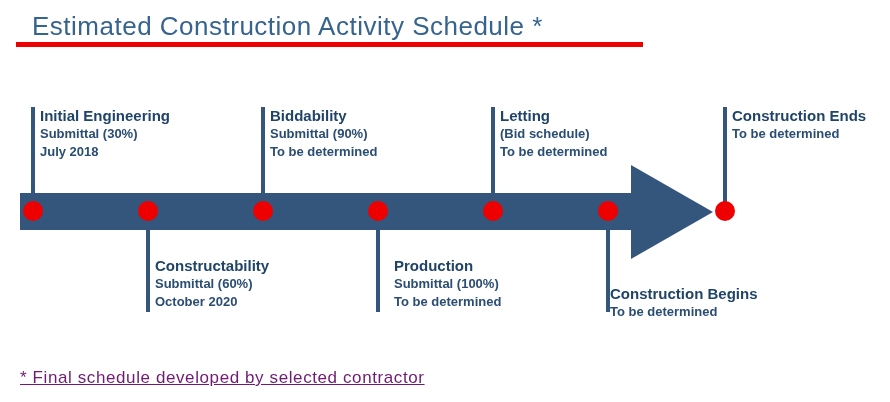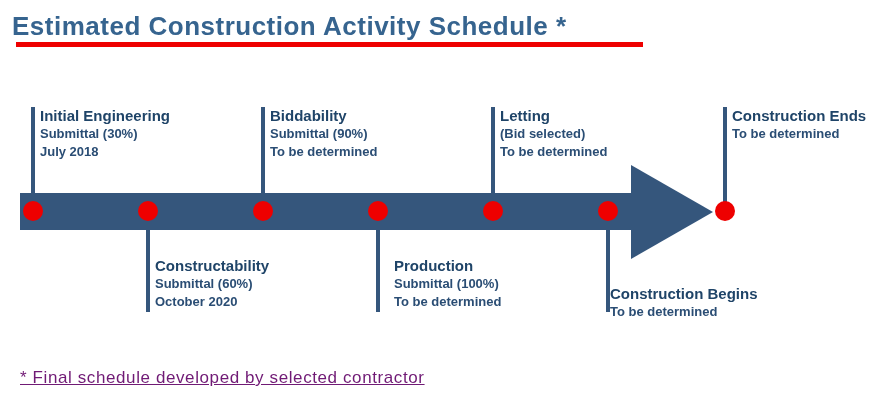--- a/index.html
+++ b/index.html
@@ -7,24 +7,24 @@
   .canvas {
     position: relative;
     width: 890px;
     height: 402px;
     background: #ffffff;
     font-family: "Liberation Sans", sans-serif;
     overflow: hidden;
   }
   .page-title {
     position: absolute;
-    left: 12px;
+    left: 32px;
     top: 11px;
     font-size: 26px;
-    font-weight: 700;
+    font-weight: 400;
     letter-spacing: 0.5px;
     color: #36648f;
     white-space: nowrap;
   }
   .title-underline {
     position: absolute;
     left: 16px;
     top: 42px;
     width: 627px;
     height: 5px;
@@ -125,21 +125,21 @@
       <div class="dot" style="left: 368px;"></div>
       <div class="milestone-label" style="left: 394px; top: 256px;">
         <div class="milestone-title">Production</div>
         <div class="milestone-detail">Submittal (100%)</div>
         <div class="milestone-detail">To be determined</div>
       </div>
       <div class="connector" style="left: 491px; top: 107px; height: 86px;"></div>
       <div class="dot" style="left: 483px;"></div>
       <div class="milestone-label" style="left: 500px; top: 106px;">
         <div class="milestone-title">Letting</div>
-        <div class="milestone-detail">(Bid selected)</div>
+        <div class="milestone-detail">(Bid schedule)</div>
         <div class="milestone-detail">To be determined</div>
       </div>
       <div class="connector" style="left: 606px; top: 230px; height: 82px;"></div>
       <div class="dot" style="left: 598px;"></div>
       <div class="milestone-label" style="left: 610px; top: 278px; margin-top: 6px;">
         <div class="milestone-title">Construction Begins</div>
         <div class="milestone-detail">To be determined</div>
       </div>
       <div class="connector" style="left: 723px; top: 107px; height: 95px;"></div>
       <div class="dot" style="left: 715px;"></div>

